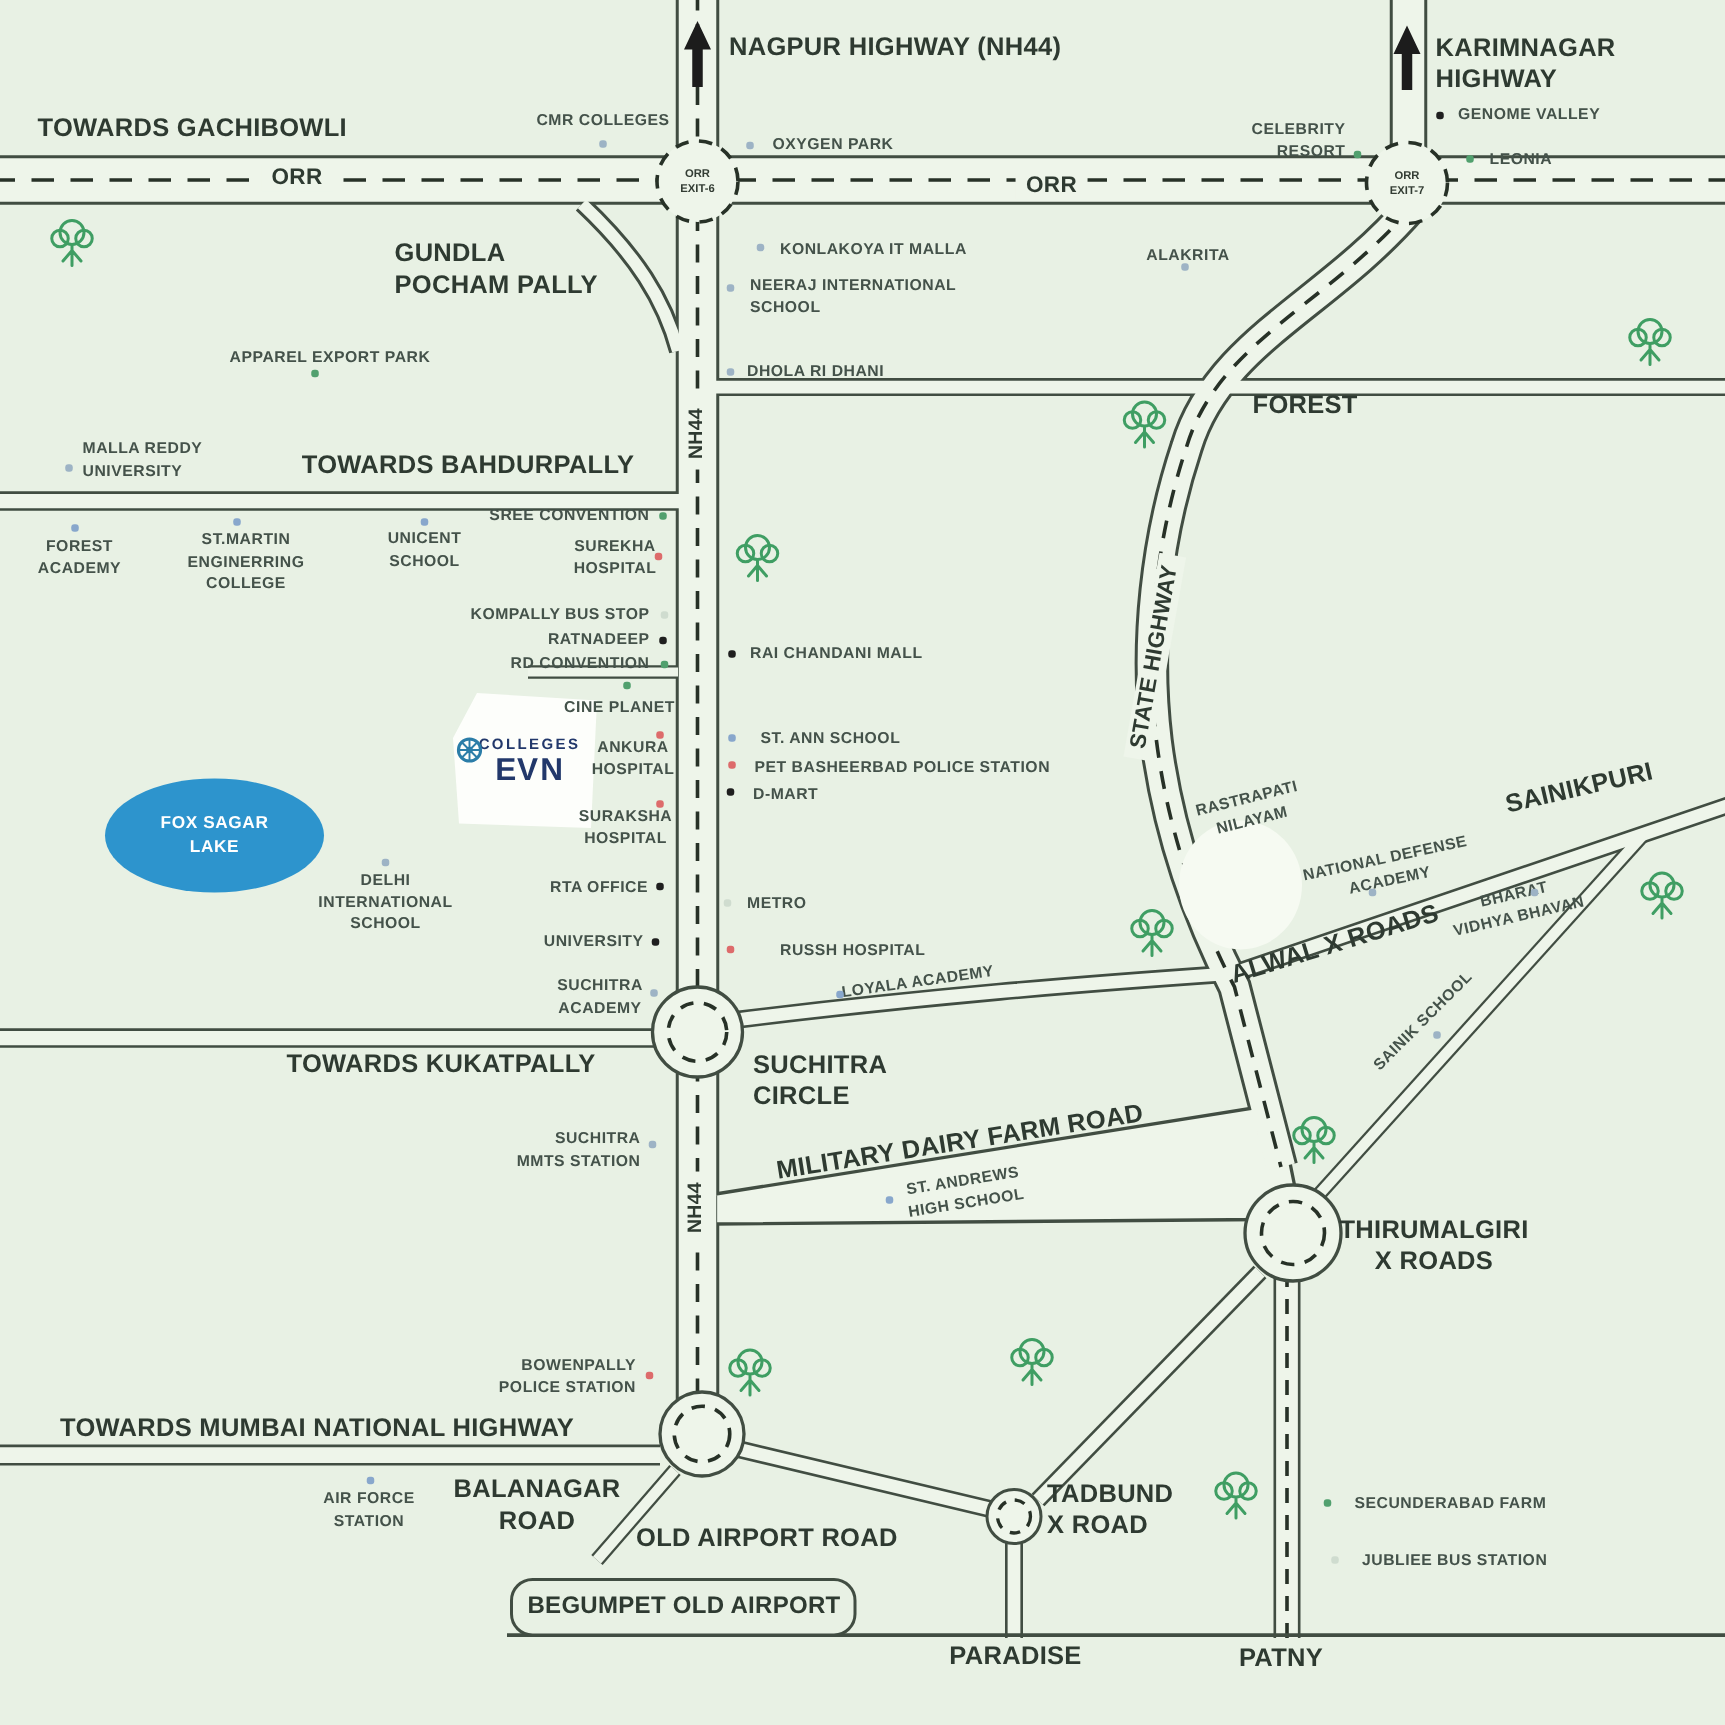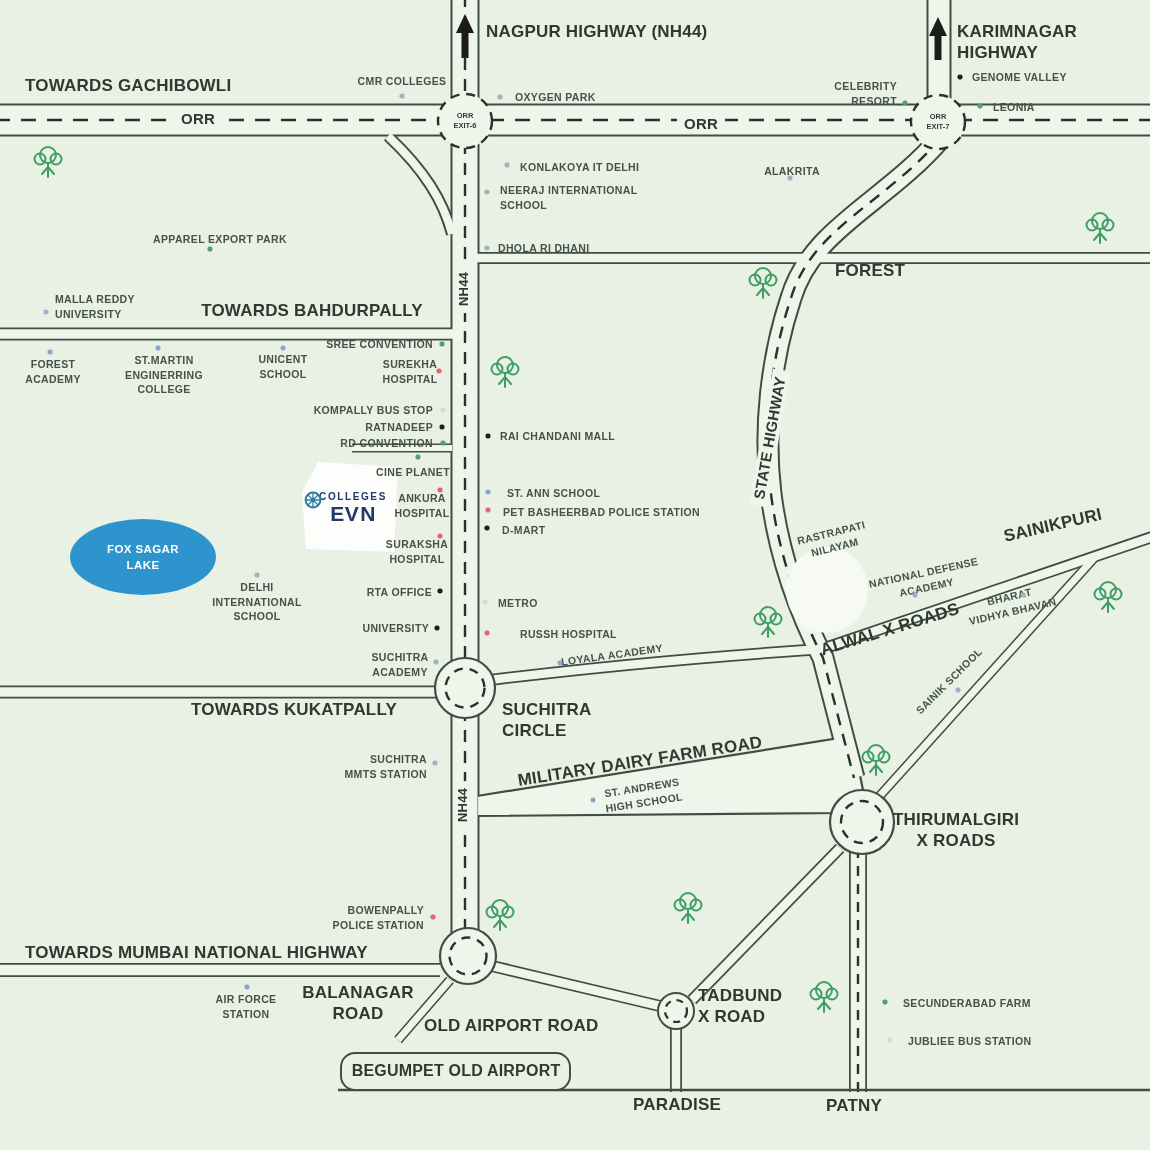--- a/index.html
+++ b/index.html
@@ -136,21 +136,23 @@
 EXIT-6</div>
 <div class="lbl tiny" style="left:938px;top:122px">ORR
 EXIT-7</div>
 
 <div class="lbl" style="left:402px;top:81px">CMR COLLEGES</div>
 <div class="lbl ll" style="left:515px;top:97px">OXYGEN PARK</div>
 <div class="lbl ll" style="left:972px;top:77px">GENOME VALLEY</div>
 <div class="lbl rr" style="left:897px;top:94px">CELEBRITY
 RESORT</div>
 <div class="lbl ll" style="left:993px;top:107px">LEONIA</div>
-<div class="lbl ll" style="left:520px;top:167px">KONLAKOYA IT DELHI</div>
+<div class="lbl big xl ll" style="left:263px;top:180px">GUNDLA
+POCHAM PALLY</div>
+<div class="lbl ll" style="left:520px;top:167px">KONLAKOYA IT MALLA</div>
 <div class="lbl ll" style="left:500px;top:198px">NEERAJ INTERNATIONAL
 SCHOOL</div>
 <div class="lbl" style="left:792px;top:171px">ALAKRITA</div>
 <div class="lbl ll" style="left:498px;top:248px">DHOLA RI DHANI</div>
 <div class="lbl" style="left:220px;top:239px">APPAREL EXPORT PARK</div>
 <div class="lbl big xl ll" style="left:835px;top:271px">FOREST</div>
 <div class="lbl ll" style="left:55px;top:307px">MALLA REDDY
 UNIVERSITY</div>
 <div class="lbl big xl" style="left:312px;top:311px">TOWARDS BAHDURPALLY</div>
 <div class="lbl big onroad" style="left:464px;top:289px;font-size:13px;transform:translate(-50%,-50%) rotate(-90deg)">NH44</div>
@@ -207,21 +209,21 @@
 <div class="lbl rr" style="left:427px;top:767px">SUCHITRA
 MMTS STATION</div>
 <div class="lbl big xl" style="left:640px;top:762px;transform:translate(-50%,-50%) rotate(-9deg)">MILITARY DAIRY FARM ROAD</div>
 <div class="lbl" style="left:643px;top:795px;transform:translate(-50%,-50%) rotate(-9deg)">ST. ANDREWS
 HIGH SCHOOL</div>
 <div class="lbl big xl" style="left:956px;top:831px">THIRUMALGIRI
 X ROADS</div>
 
 <div class="lbl rr" style="left:424px;top:918px">BOWENPALLY
 POLICE STATION</div>
-<div class="lbl big xl ll" style="left:25px;top:953px">TOWARDS MUMBAI NATIONAL HIGHWAY</div>
+<div class="lbl big xl ll" style="left:40px;top:953px">TOWARDS MUMBAI NATIONAL HIGHWAY</div>
 <div class="lbl" style="left:246px;top:1007px">AIR FORCE
 STATION</div>
 <div class="lbl big xl" style="left:358px;top:1004px">BALANAGAR
 ROAD</div>
 <div class="lbl big xl ll" style="left:424px;top:1026px">OLD AIRPORT ROAD</div>
 <div class="lbl big xl ll" style="left:698px;top:1007px">TADBUND
 X ROAD</div>
 <div class="lbl big" style="left:456px;top:1071px">BEGUMPET OLD AIRPORT</div>
 <div class="lbl big xl" style="left:677px;top:1105px">PARADISE</div>
 <div class="lbl big xl" style="left:854px;top:1106px">PATNY</div>

